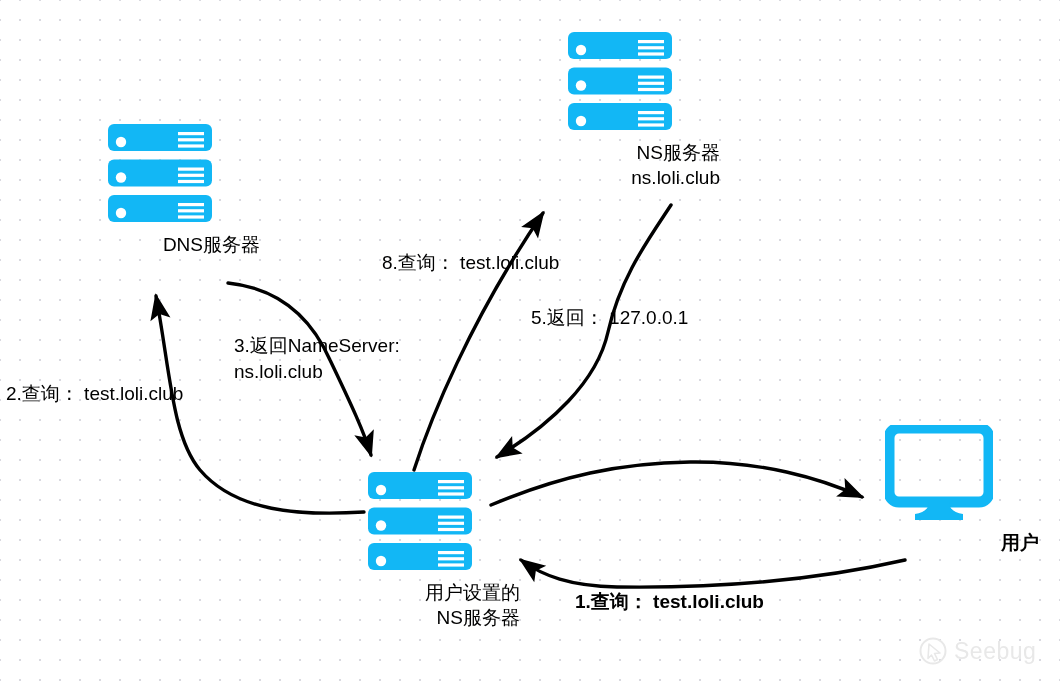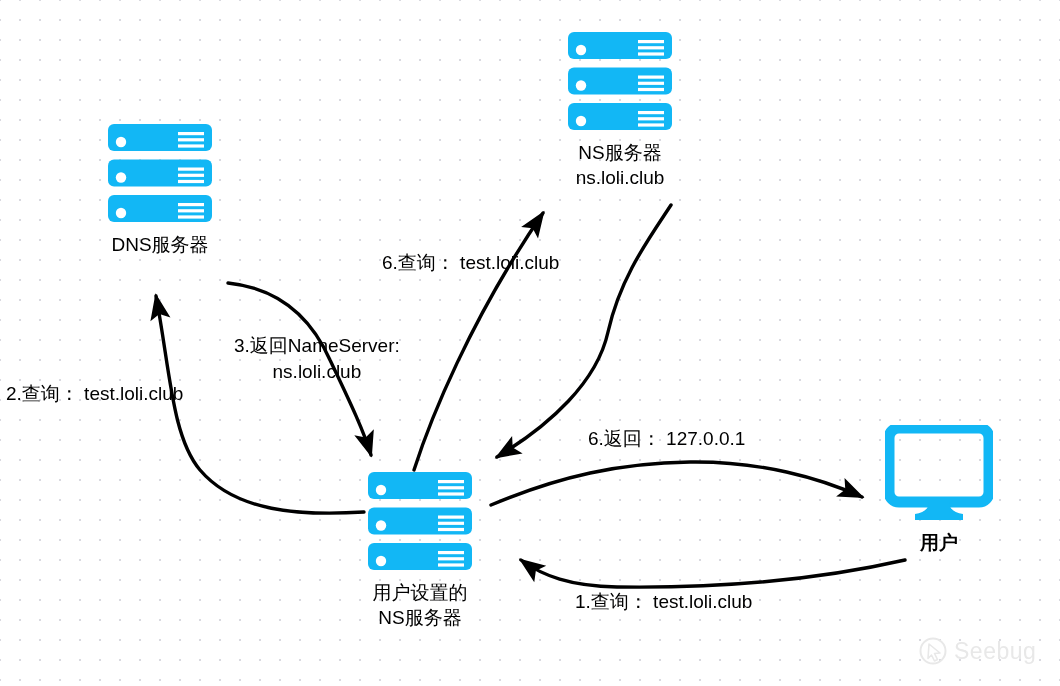--- a/index.html
+++ b/index.html
@@ -24,36 +24,36 @@
     left: 0; top: 0;
     width: 1060px;
     height: 686px;
     pointer-events: none;
   }
   .node {
     position: absolute;
   }
   .node-caption {
     position: absolute;
-    text-align: center;
+    text-align: right;
     color: #000000;
     font-size: 19px;
     line-height: 25px;
     white-space: pre;
     font-family: "Liberation Sans", "DejaVu Sans", sans-serif;
   }
   .edge-label {
     position: absolute;
     color: #000000;
     font-size: 19px;
     line-height: 26px;
     white-space: pre;
     font-family: "Liberation Sans", "DejaVu Sans", sans-serif;
   }
-  .edge-label.center { text-align: center; }
+  .edge-label.center { }
   .watermark {
     position: absolute;
     display: flex;
     align-items: center;
     gap: 6px;
     opacity: 1;
   }
   .watermark-text {
     font-size: 23px;
     color: #e8e8e8;
@@ -164,31 +164,31 @@
 NS服务器</div>
 
   <div class="node" style="left:885px; top:425px; width:108px; height:96px;">
     <svg width="108" height="96" viewBox="0 0 108 96" xmlns="http://www.w3.org/2000/svg">
       <rect x="4" y="3" width="100" height="74" rx="10" ry="10" fill="none" stroke="#12b7f5" stroke-width="11"></rect>
       <path d="M44,77 L64,77 C64,84 70,88 78,89 L78,95 L30,95 L30,89 C38,88 44,84 44,77 Z" fill="#12b7f5"></path>
     </svg>
   </div>
   <div class="node-caption" style="left:839px; top:530px; width:200px;font-weight:bold;">用户</div>
 
-  <div class="edge-label" style="left:575px; top:589px;">1.查询： test.loli.club</div>
+  <div class="edge-label" style="left:575px; top:589px;font-weight:bold;">1.查询： test.loli.club</div>
 
   <div class="edge-label" style="left:6px; top:381px;">2.查询： test.loli.club</div>
 
   <div class="edge-label center" style="left:234px; top:333px;">3.返回NameServer:
 ns.loli.club</div>
 
-  <div class="edge-label" style="left:382px; top:250px;">6.查询： test.loli.club</div>
+  <div class="edge-label" style="left:382px; top:250px;">8.查询： test.loli.club</div>
 
+  <div class="edge-label" style="left:531px; top:305px;">5.返回： 127.0.0.1</div>
 
-  <div class="edge-label" style="left:588px; top:426px;">6.返回： 127.0.0.1</div>
 
   <div class="watermark" style="left:918px; top:636px;text-align:center;">
     <svg width="30" height="30" viewBox="0 0 30 30" xmlns="http://www.w3.org/2000/svg">
       <circle cx="15" cy="15" r="12.5" fill="none" stroke="#e8e8e8" stroke-width="2"></circle>
       <path d="M11,8 L22,17 L16.5,17.5 L19.5,23.5 L16.5,25 L13.5,19 L10,22.5 Z" fill="#ffffff" stroke="#e8e8e8" stroke-width="1.6" stroke-linejoin="round"></path>
     </svg>
     <span class="watermark-text">Seebug</span>
   </div>
 
 </div>

